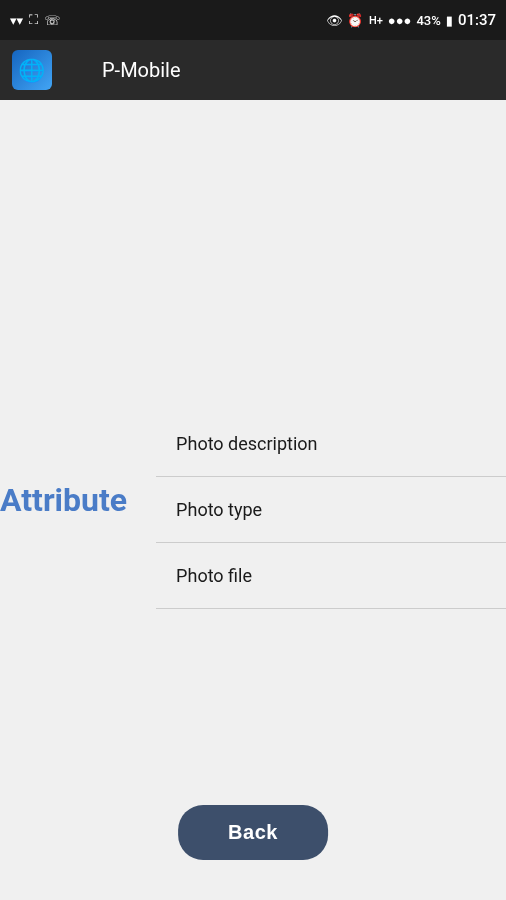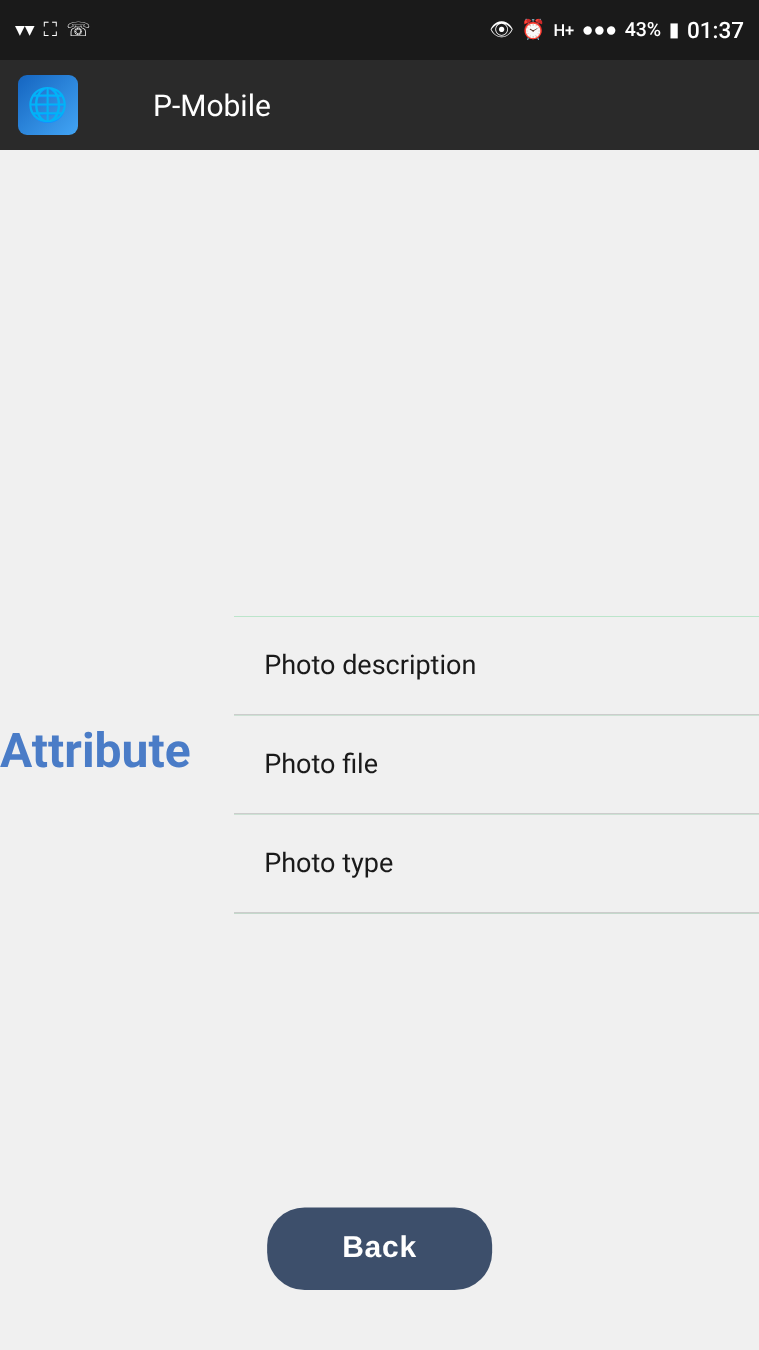--- a/index.html
+++ b/index.html
@@ -157,23 +157,23 @@
 </div>
 
 <div class="main-content">
   <h1 class="page-title">Attribute</h1>
 
   <div class="list-container">
     <div class="list-item">
       <span>Photo description</span>
     </div>
     <div class="list-item">
-      <span>Photo file</span>
+      <span>Photo type</span>
     </div>
     <div class="list-item">
-      <span>Photo type</span>
+      <span>Photo file</span>
     </div>
   </div>
 </div>
 
 <div class="back-button-container">
   <button class="back-button">Back</button>
 </div>
 
 </body></html>

